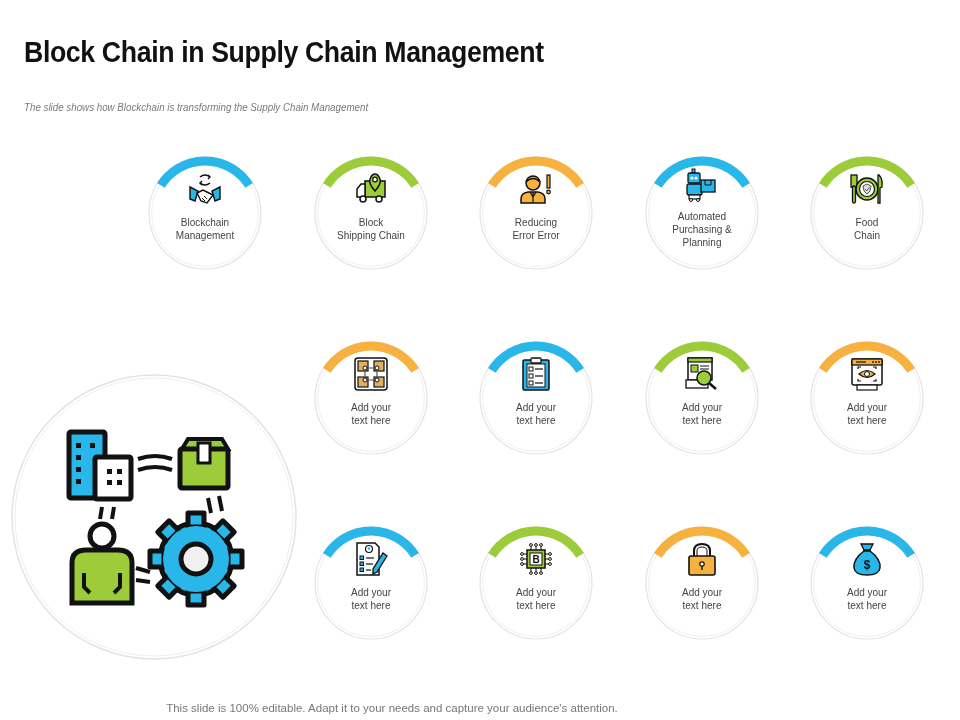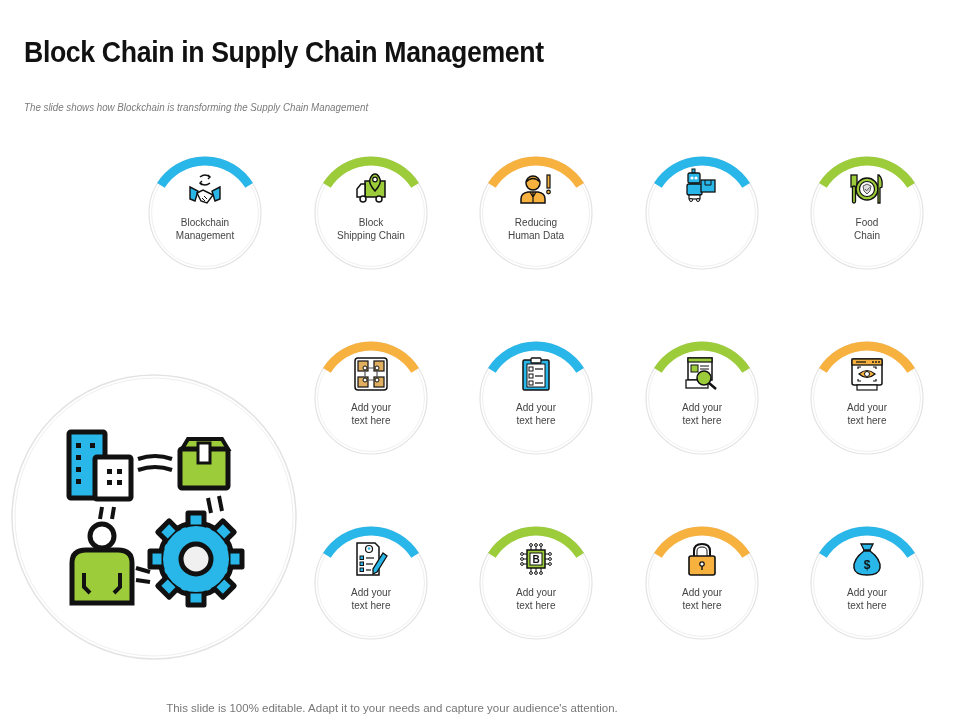--- a/index.html
+++ b/index.html
@@ -141,41 +141,46 @@
     <svg class="icon" viewBox="0 0 36 36">
     <circle cx="15" cy="12" r="7" fill="#f7b13f" stroke="#111" stroke-width="1.5"></circle>
     <path d="M8 11 Q15 4 22 11" fill="none" stroke="#111" stroke-width="1.5"></path>
     <path d="M3 32 L3 28 Q3 22 10 21 L20 21 Q27 22 27 28 L27 32 Z" fill="#f7b13f" stroke="#111" stroke-width="1.5"></path>
     <path d="M15 21 L15 32 M12 21 L15 26 L18 21" fill="none" stroke="#111" stroke-width="1.2"></path>
     <rect x="29" y="4" width="3" height="13" fill="#f7b13f" stroke="#111" stroke-width="1.2"></rect>
     <circle cx="30.5" cy="21" r="1.8" fill="#f7b13f" stroke="#111" stroke-width="1.2"></circle>
       </svg>
   <div class="label" style="top: 63px;">
         <div>Reducing</div>
-        <div>Human Data</div>
+        <div>Error Error</div>
       </div>
     </div>
     <div class="node" style="left: 642px; top: 153px;">
     <svg class="ring" width="120" height="120" viewBox="0 0 120 120">
       <circle cx="60" cy="60" r="56" fill="#fff" stroke="#e3e3e3" stroke-width="1.2"></circle>
       <circle cx="60" cy="60" r="53.5" fill="none" stroke="#f0f0f0" stroke-width="1"></circle>
       <path d="M15.90 32.44 A 52 52 0 0 1 104.10 32.44" fill="none" stroke="#29b6e8" stroke-width="9"></path>
     </svg>
     <svg class="icon" viewBox="0 0 36 36" style="top: 14px;">
     <rect x="8" y="2" width="3" height="4" fill="#29b6e8" stroke="#111" stroke-width="1"></rect>
     <rect x="4" y="6" width="12" height="10" rx="1.5" fill="#29b6e8" stroke="#111" stroke-width="1.3"></rect>
     <circle cx="8" cy="11" r="1.6" fill="#fff"></circle>
         <circle cx="12" cy="11" r="1.6" fill="#fff"></circle>
     <rect x="3" y="17" width="15" height="11" rx="2" fill="#29b6e8" stroke="#111" stroke-width="1.3"></rect>
     <rect x="17" y="13" width="14" height="12" fill="#29b6e8" stroke="#111" stroke-width="1.3"></rect>
     <path d="M21 13 L21 18 L27 18 L27 13" fill="none" stroke="#111" stroke-width="1"></path>
     <rect x="5" y="28" width="11" height="4" fill="#fff" stroke="#111" stroke-width="1.2"></rect>
     <circle cx="7" cy="33" r="1.5" fill="#fff" stroke="#111"></circle>
         <circle cx="14" cy="33" r="1.5" fill="#fff" stroke="#111"></circle>
       </svg>
+  <div class="label" style="top: 57px;">
+        <div>Automated</div>
+        <div>Purchasing &amp;</div>
+        <div>Planning</div>
+      </div>
     </div>
     <div class="node" style="left: 807px; top: 153px;">
     <svg class="ring" width="120" height="120" viewBox="0 0 120 120">
       <circle cx="60" cy="60" r="56" fill="#fff" stroke="#e3e3e3" stroke-width="1.2"></circle>
       <circle cx="60" cy="60" r="53.5" fill="none" stroke="#f0f0f0" stroke-width="1"></circle>
       <path d="M15.90 32.44 A 52 52 0 0 1 104.10 32.44" fill="none" stroke="#9dcc3a" stroke-width="9"></path>
     </svg>
     <svg class="icon" viewBox="0 0 36 36">
     <rect x="2" y="4" width="6" height="12" fill="#9dcc3a" stroke="#111" stroke-width="1.3"></rect>
     <rect x="3.5" y="15" width="3" height="17" rx="1.5" fill="#9dcc3a" stroke="#111" stroke-width="1.3"></rect>

